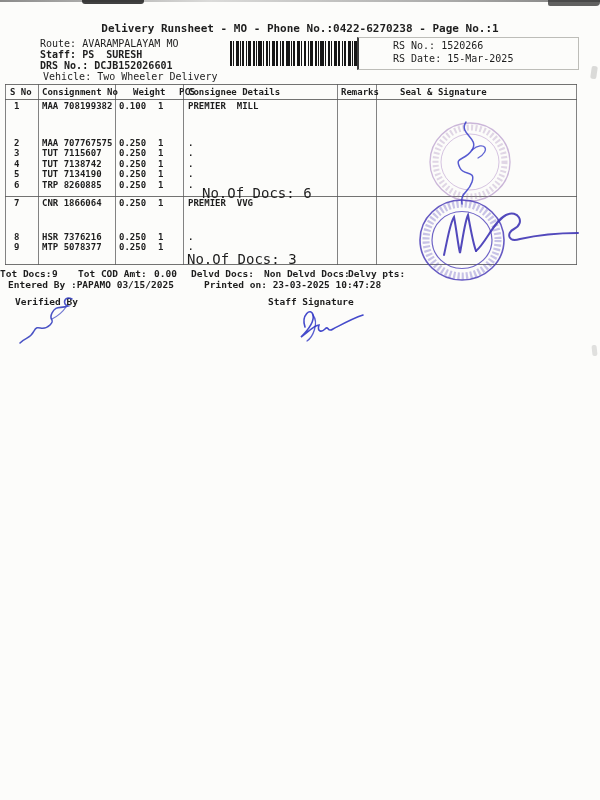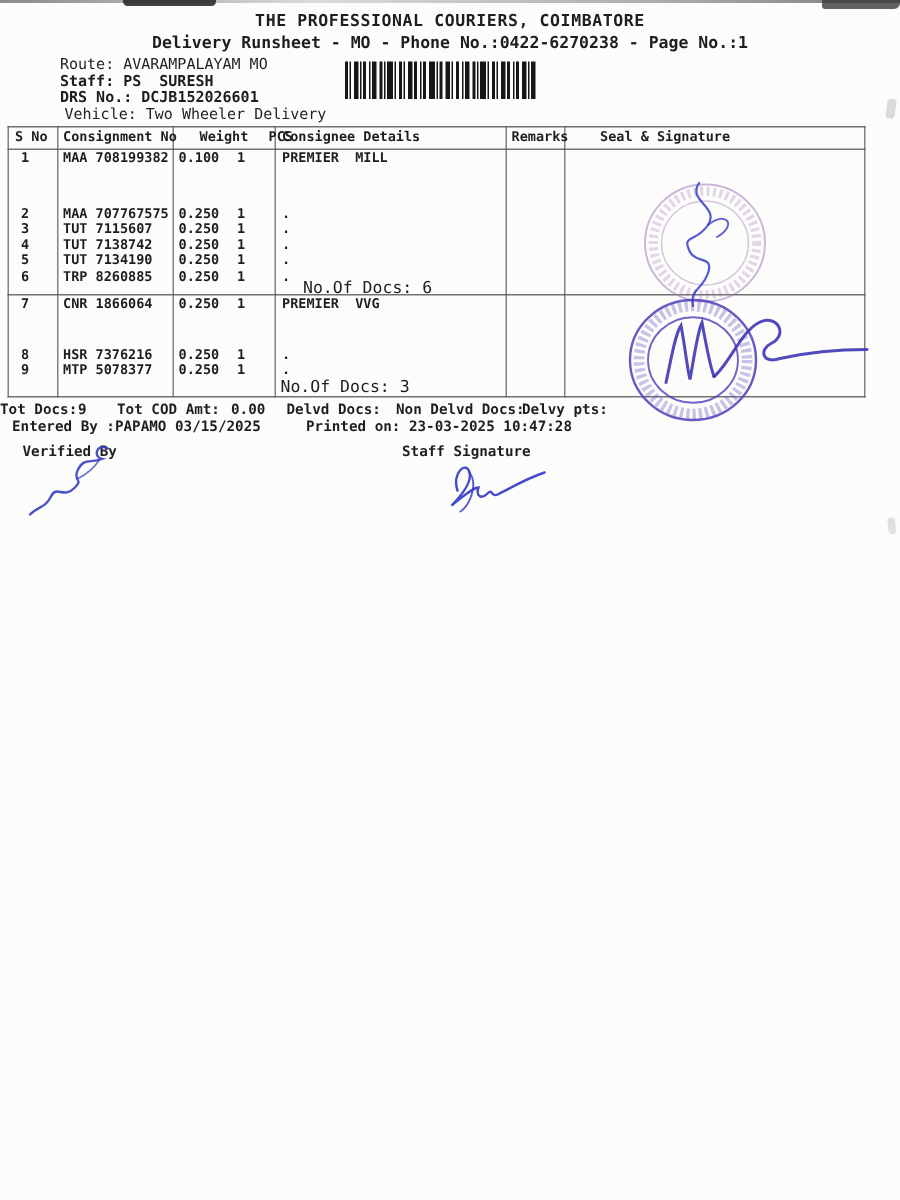--- a/index.html
+++ b/index.html
@@ -17,21 +17,21 @@
   .fz95{font-size:9.5px;}
   .lblgap{margin-left:6px;}
   
   .tblwrap{position:absolute;left:5px;top:84px;width:572px;height:181px;}
   .hl{position:absolute;left:0;width:572px;height:1px;background:#4f4f4f;opacity:.8;}
   .vl{position:absolute;top:0;height:181px;width:1px;background:#5a5a5a;opacity:.75;}
   .th{position:absolute;top:3px;font-size:9px;font-weight:bold;white-space:pre;}
   .trow span{position:absolute;font-size:9px;font-weight:bold;white-space:pre;}
   .trow{position:absolute;left:0;width:572px;height:11px;}
   .cs{left:9px;} .cc{left:37px;} .cw{left:114px;} .cp{left:153px;} .cd{left:183px;}
-  .docsnote{position:absolute;font-size:11px;white-space:pre;}
+  .docsnote{position:absolute;font-size:14px;white-space:pre;}
   
   .rsbox{position:absolute;left:357px;top:37px;width:219px;height:31px;
     border:1px solid #bdbdb8;border-left:2px solid #3f3f3f;background:transparent;}
   
   .scan-topline{position:absolute;left:0;top:0;width:600px;height:2px;
     background:linear-gradient(90deg,rgba(45,45,45,.55),rgba(120,120,120,.25) 35%,rgba(70,70,70,.45) 75%,rgba(40,40,40,.6));}
   .blob1{position:absolute;left:82px;top:0;width:62px;height:4px;background:#2c2c2c;border-radius:0 0 3px 3px;opacity:.9;}
   .blob2{position:absolute;left:548px;top:0;width:52px;height:6px;background:#3a3a3a;border-radius:0 0 4px 2px;opacity:.8;}
   .edge-mark{position:absolute;background:#8a8a8a;border-radius:2px;}
   svg{position:absolute;overflow:visible;}
@@ -40,21 +40,20 @@
 <body>
 
 <div class="page">
 
   <div class="scan-topline"></div>
   <div class="blob1"></div>
   <div class="blob2"></div>
   <div class="edge-mark" style="left:591px;top:66px;width:6px;height:13px;opacity:.3;transform:rotate(8deg);"></div>
   <div class="edge-mark" style="left:592px;top:345px;width:5px;height:11px;opacity:.25;transform:rotate(-6deg);"></div>
 
-  <div class="t ctr b fz11" style="top:8px;letter-spacing:.4px;">THE PROFESSIONAL COURIERS, COIMBATORE</div>
   <div class="t ctr b fz11" style="top:23px;">Delivery Runsheet - MO - Phone No.:0422-6270238 - Page No.:1</div>
 
   <div class="t fz10" style="left:12px;top:38px;"><span>Route:</span><span class="lblgap">AVARAMPALAYAM MO</span></div>
   <div class="t fz10 b" style="left:12px;top:49px;"><span>Staff:</span><span class="lblgap">PS  SURESH</span></div>
   <div class="t fz10 b" style="left:12px;top:60px;"><span>DRS No.:</span><span class="lblgap">DCJB152026601</span></div>
   <div class="t fz10" style="left:15px;top:71px;"><span>Vehicle:</span><span class="lblgap">Two Wheeler Delivery</span></div>
 
   <svg style="left:230px;top:41px;" width="127" height="25" viewBox="0 0 127 25">
     <g fill="#161616">
       <rect x="0" y="0" width="2" height="25"></rect>
@@ -91,20 +90,24 @@
         <rect x="104" y="0" width="3" height="25"></rect>
       <rect x="108" y="0" width="2" height="25"></rect>
         <rect x="112" y="0" width="1" height="25"></rect>
         <rect x="114" y="0" width="2" height="25"></rect>
         <rect x="118" y="0" width="3" height="25"></rect>
       <rect x="122" y="0" width="1" height="25"></rect>
         <rect x="124" y="0" width="3" height="25"></rect>
     </g>
   </svg>
 
+  <div class="rsbox">
+    <div class="t fz10" style="left:6px;top:2px;"><span>RS No.:</span><span class="lblgap">1520266</span></div>
+    <div class="t fz10" style="left:6px;top:15px;"><span>RS Date:</span><span class="lblgap">15-Mar-2025</span></div>
+  </div>
 
   <div class="tblwrap">
 
     <div class="hl" style="top:0;"></div>
     <div class="hl" style="top:15px;"></div>
     <div class="hl" style="top:112px;"></div>
     <div class="hl" style="top:180px;"></div>
 
     <div class="vl" style="left:0;"></div>
     <div class="vl" style="left:33px;"></div>

